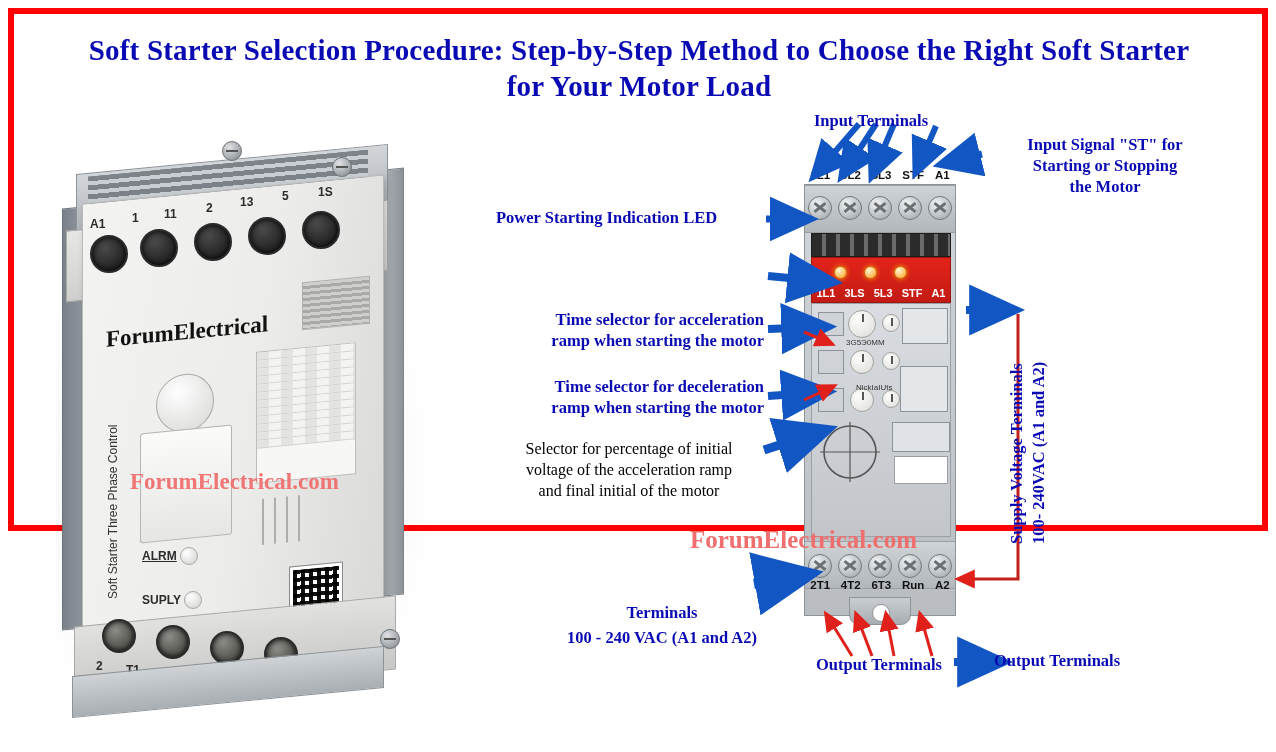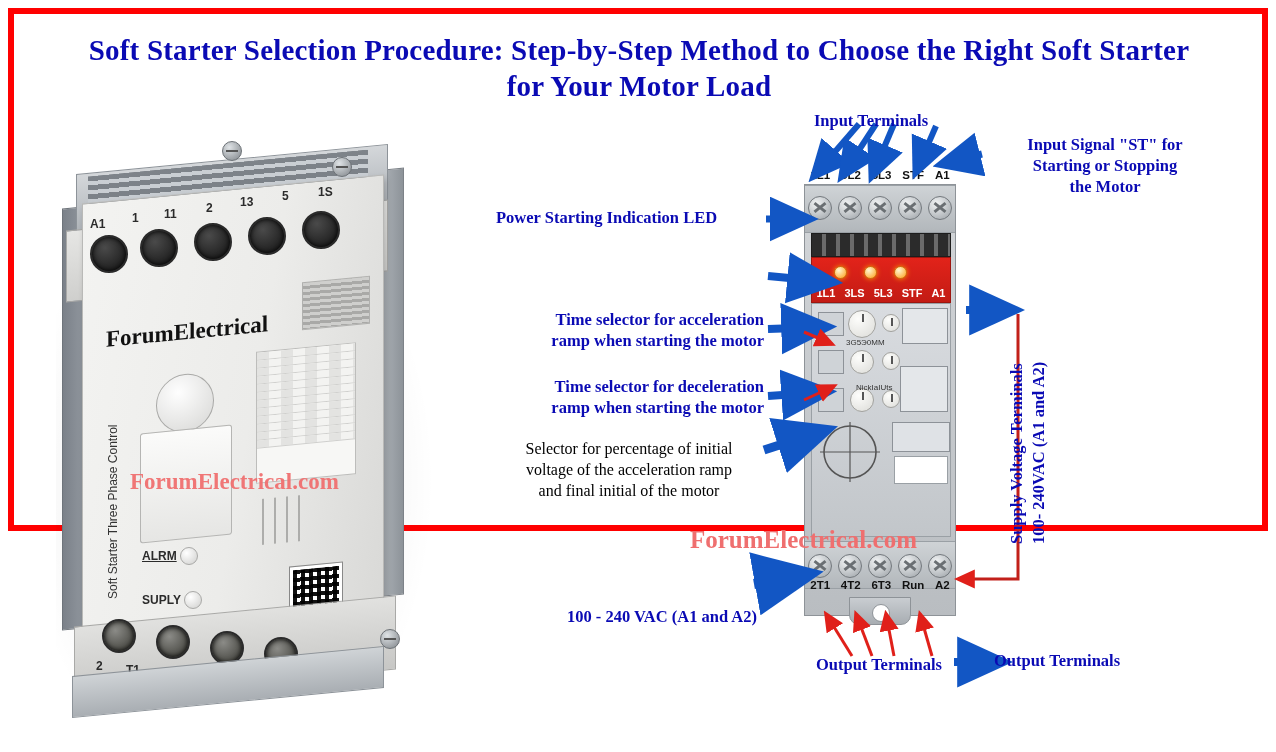--- a/index.html
+++ b/index.html
@@ -535,20 +535,21 @@
     <div class="lbl black" style="left:480px;top:424px;width:270px;text-align:center;">
       <div>Selector for percentage of initial</div>
       <div>voltage of the acceleration ramp</div>
       <div>and final initial of the motor</div>
     </div>
 
     <div class="lbl rot" style="left:992px;top:530px;">Supply Voltage Terminals</div>
     <div class="lbl rot" style="left:1014px;top:530px;">100- 240VAC (A1 and A2)</div>
 
     <div class="lbl" style="left:498px;top:588px;width:300px;text-align:center;">
+      <div>Terminals</div>
       <div style="margin-top:4px;">100 - 240 VAC (A1 and A2)</div>
     </div>
 
     <div class="lbl" style="left:790px;top:640px;width:150px;text-align:center;">Output Terminals</div>
 
     <div class="lbl" style="left:980px;top:636px;width:200px;">Output Terminals</div>
 
     <div class="wm2" style="left:676px;top:512px;font-size:25px;">ForumElectrical.com</div>
 
   </div>

